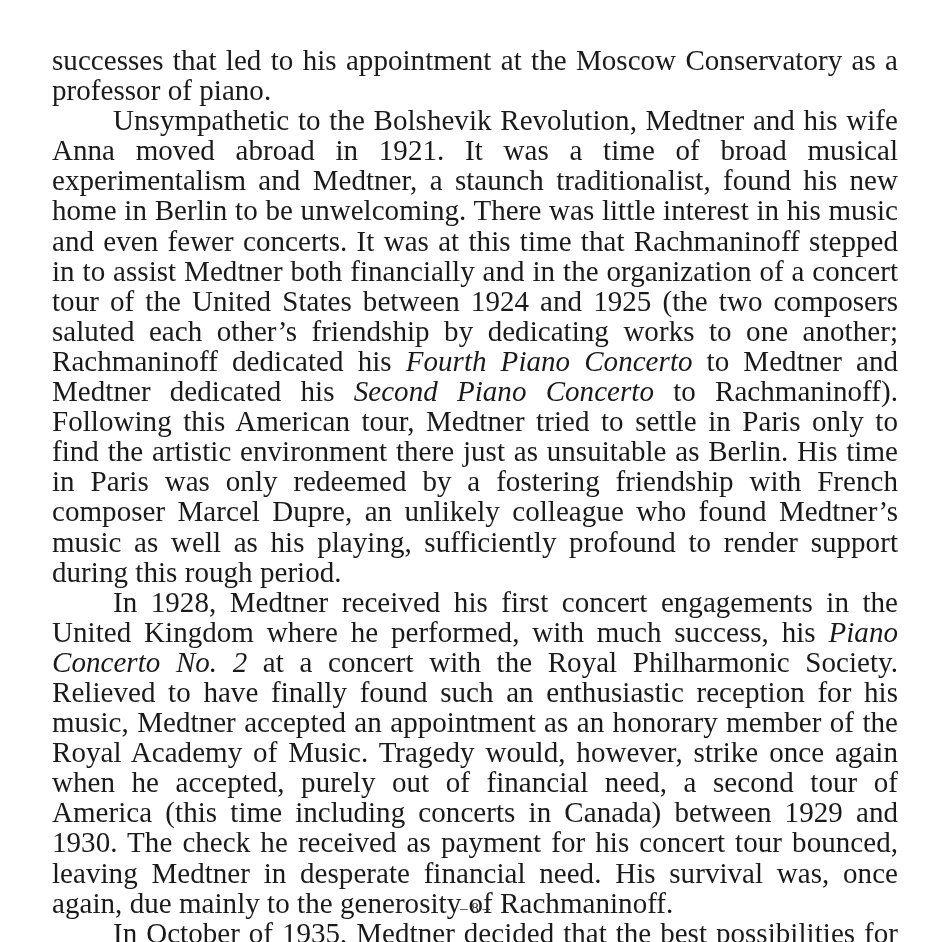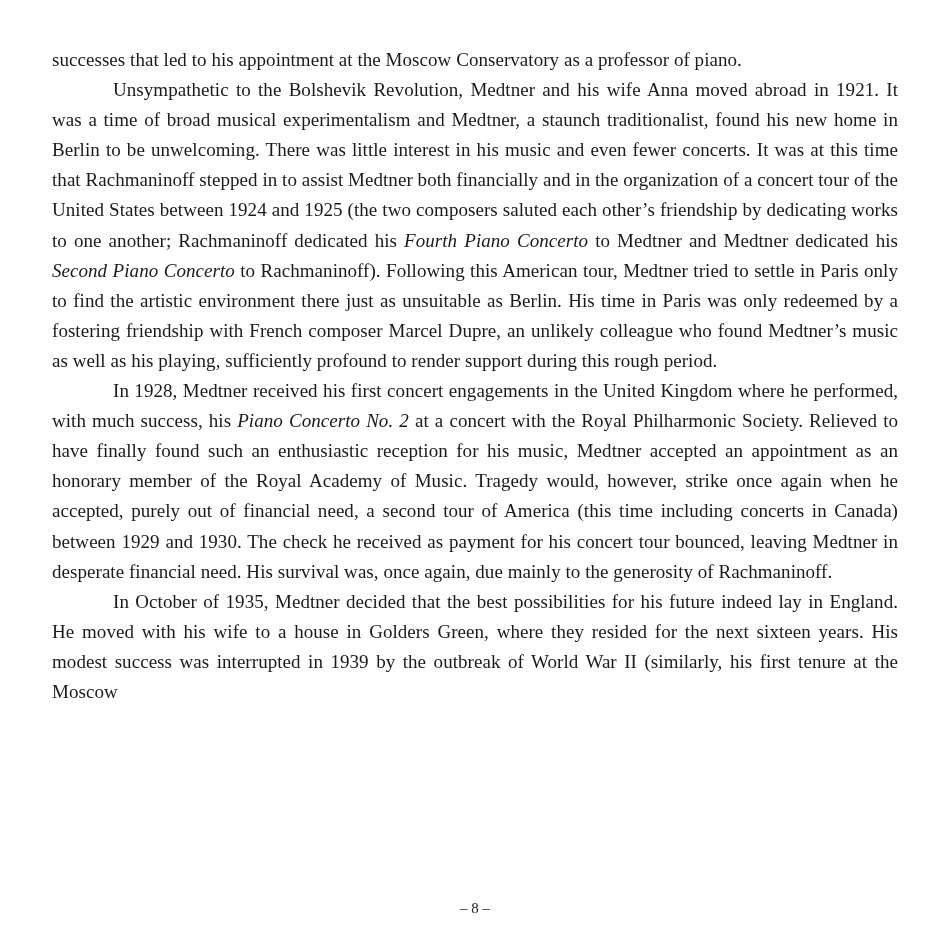--- a/index.html
+++ b/index.html
@@ -16,21 +16,21 @@
     color: #1a1a1a;
   }
   .page {
     position: absolute;
     left: 52px;
     top: 45px;
     width: 846px;
   }
   .para {
     margin: 0;
-    font-size: 19px;
+    font-size: 29px;
     line-height: 30.1px;
     text-align: justify;
     text-justify: inter-word;
     hyphens: manual;
     letter-spacing: 0.05px;
   }
   .para.indent {
     text-indent: 61px;
   }
   .para em {

